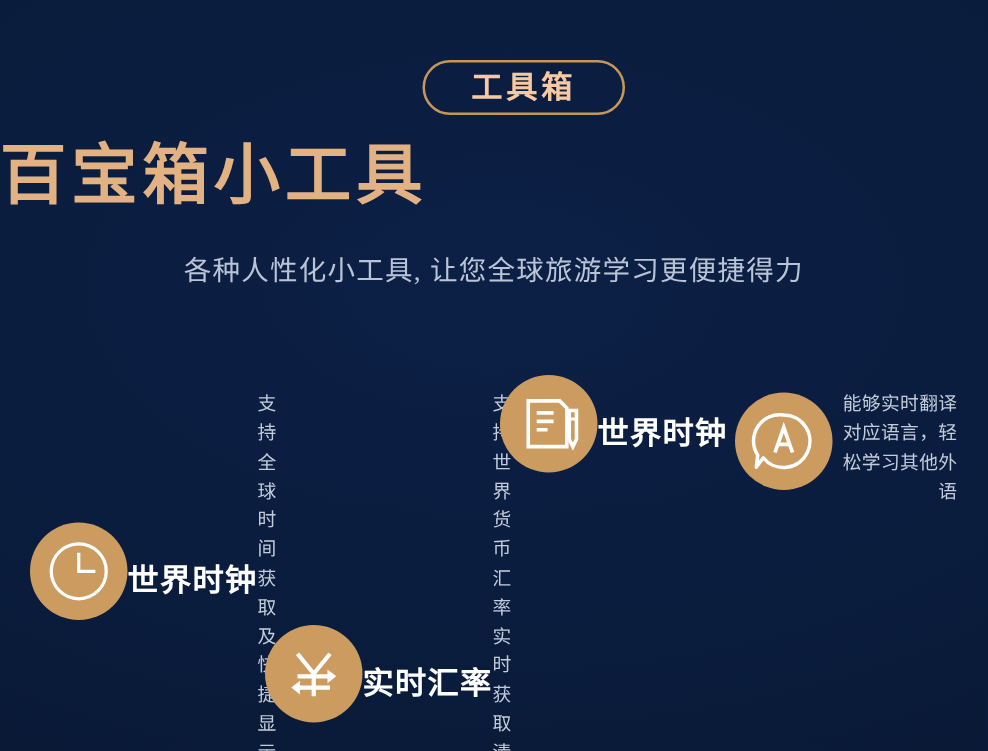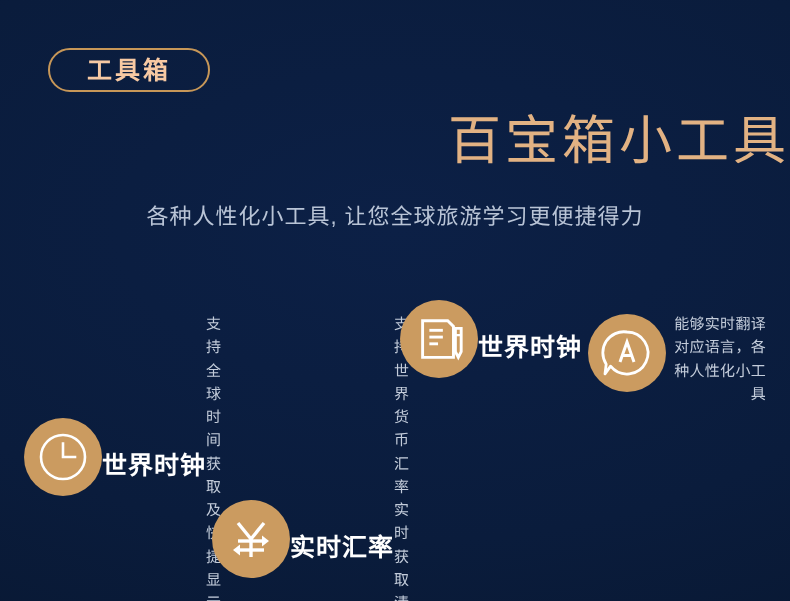--- a/index.html
+++ b/index.html
@@ -25,21 +25,21 @@
     overflow: hidden;
   }
 
   
   .badge-row {
     position: absolute;
     top: 48px;
     left: 0;
     width: 100%;
     display: flex;
-    justify-content: flex-start;
+    justify-content: center;
     padding-left: 48px;
   }
 
   .badge {
     display: inline-flex;
     align-items: center;
     justify-content: center;
     min-width: 162px;
     height: 44px;
     padding: 0 26px;
@@ -53,42 +53,43 @@
     line-height: 1;
     white-space: nowrap;
   }
 
   
   .title {
     position: absolute;
     top: 112px;
     left: 0;
     width: 100%;
-    text-align: right;
+    text-align: left;
     color: #e2b283;
     font-size: 53px;
-    font-weight: 400;
+    font-weight: 700;
     letter-spacing: 4px;
     line-height: 1.1;
     white-space: nowrap;
   }
 
   
   .subtitle {
     position: absolute;
     top: 203px;
     left: 0;
     width: 100%;
     text-align: center;
     color: #b9c4d6;
     font-size: 22px;
     font-weight: 400;
     letter-spacing: 1px;
     line-height: 1.3;
     white-space: nowrap;
+    font-family: Liberation Serif, serif;
   }
 
   
   .features {
     position: absolute;
     top: 300px;
     left: 24px;
     width: 742px;
     display: flex;
     align-items: flex-start;
@@ -209,17 +210,17 @@
     <div class="feature">
       <div class="icon-circle">
         <svg width="56" height="56" viewBox="0 0 56 56" aria-hidden="true">
 
           <path d="M28 7 a21 21 0 1 1 -16.4 34.2 l-5.6 7.6 l1.2 -9.6 A21 21 0 0 1 28 7 Z" fill="none" stroke="#ffffff" stroke-width="2.8" stroke-linejoin="round"></path>
 
           <path d="M21 37 L28 17 L35 37" fill="none" stroke="#ffffff" stroke-width="3" stroke-linecap="butt" stroke-linejoin="miter"></path>
           <path d="M23.6 30.5 H32.4" stroke="#ffffff" stroke-width="3"></path>
         </svg>
       </div>
-      <div class="feature-desc">能够实时翻译对应语言，各种人性化小工具</div>
+      <div class="feature-desc">能够实时翻译对应语言，轻松学习其他外语</div>
     </div>
 
   </div>
 </div>
 
 </body></html>

